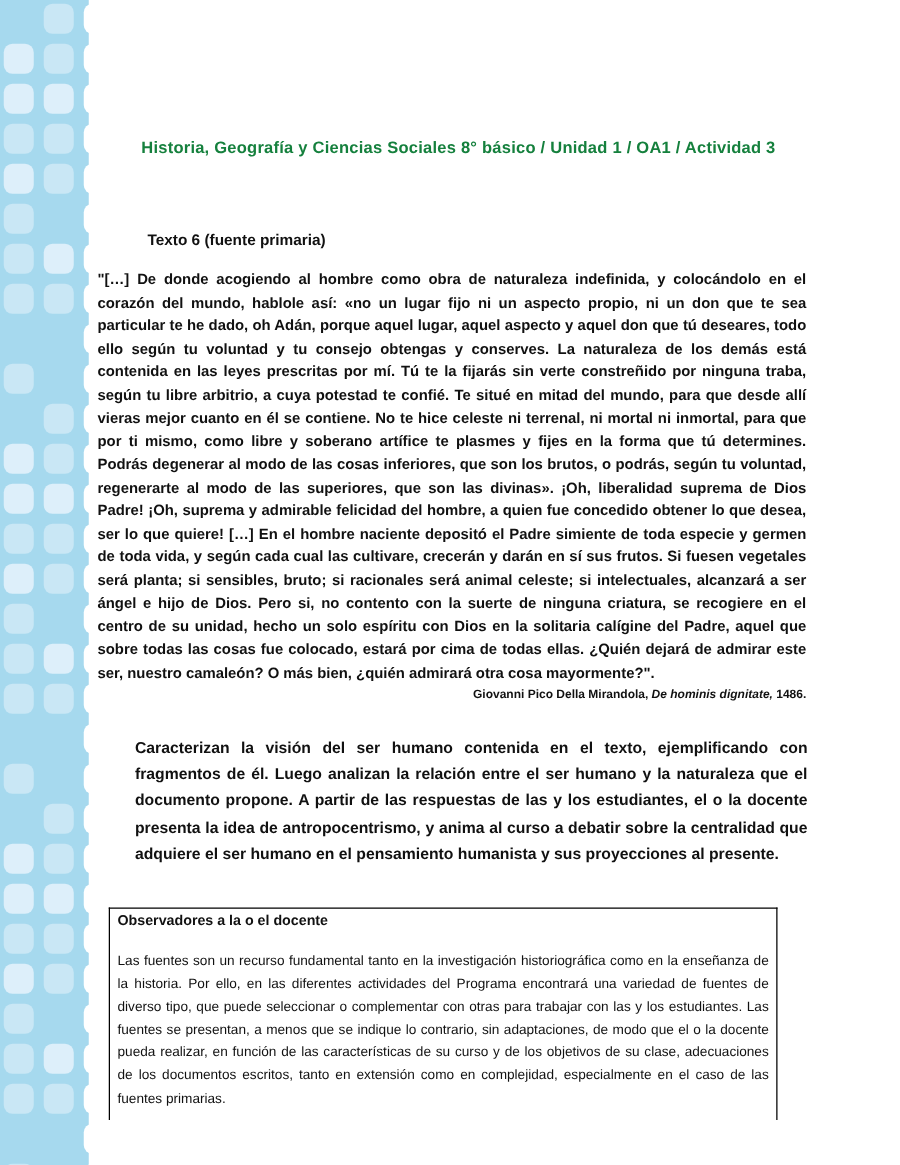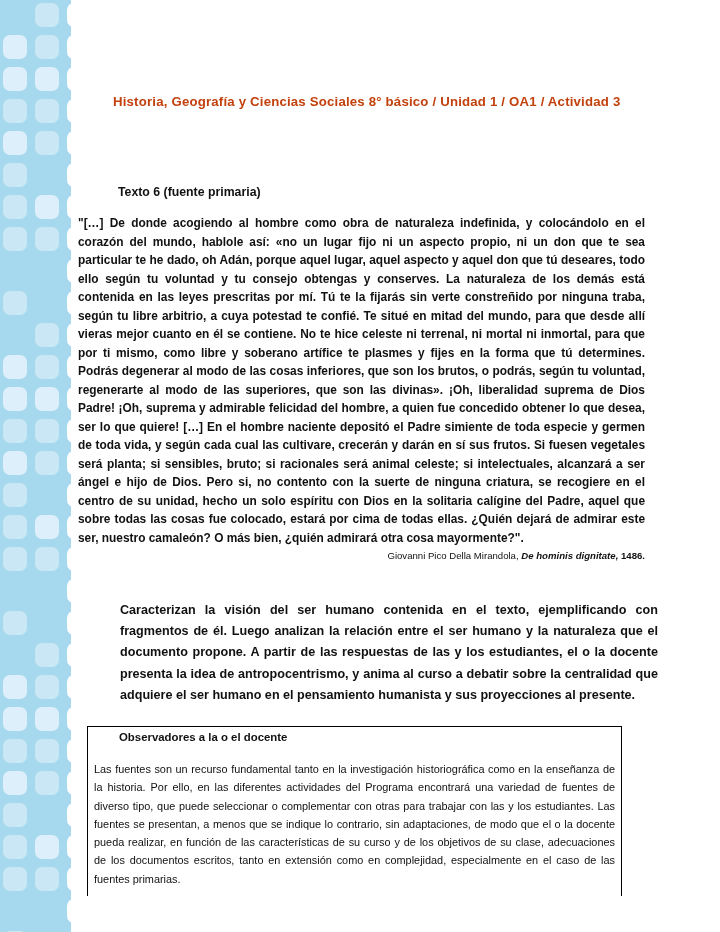--- a/index.html
+++ b/index.html
@@ -30,34 +30,34 @@
     font-size:12.3px; font-weight:bold;
   }
   .quote-block { position:absolute; left:78px; top:214px; width:567px; }
   .quote {
     margin:0; font-size:11.9px; line-height:18.5px; text-align:justify;
     font-weight:bold;
   }
   .attribution {
     margin:3px 0 0 0; text-align:right; font-size:9.6px;
   }
-  .attribution .author { font-weight:normal; }
+  .attribution .author { font-weight:bold; }
   .attribution .work { font-weight:bold; font-style:italic; }
   .attribution .year { font-weight:bold; }
 
   .activity {
-    position:absolute; left:104px; top:584px; width:538px; margin:16px;
+    position:absolute; left:104px; top:584px; width:538px; margin:4px;
     font-size:12.6px; line-height:21.2px; text-align:justify; font-weight:bold;
   }
 
   .note-box {
     position:absolute; left:87px; top:726px; width:535px; box-sizing:border-box;
     border:1px solid #000000; border-bottom:none; padding:4px 6px 8px 6px;
   }
-  .note-title { font-size:11.4px; font-weight:bold;margin-left:25px; }
+  .note-title { font-size:11.4px; font-weight:bold; }
   .note-body {
     margin:17px 0 0 0; font-size:10.9px; line-height:18.3px; text-align:justify;
     font-weight:normal;
   }
 </style>
 </head>
 <body>
 
 <div class="page" style="color: rgb(17, 17, 17);">
 
@@ -134,21 +134,21 @@
       <span class="tile" style="left: 3px; top: 867px; background: rgb(201, 231, 245);"></span>
       <span class="tile" style="left: 35px; top: 867px; background: rgb(201, 231, 245);"></span>
       <span class="tile" style="left: 67px; top: 867px; background: rgb(255, 255, 255);"></span>
       <span class="tile" style="left: 67px; top: 899px; background: rgb(255, 255, 255);"></span>
       <span class="tile" style="left: 3px; top: 931px; background: rgb(201, 231, 245);"></span>
       <span class="tile" style="left: 67px; top: 931px; background: rgb(255, 255, 255);"></span>
     </div>
 
   <div class="content">
 
-    <div class="doc-title" style="color: #c2410c;">Historia, Geografía y Ciencias Sociales 8° básico / Unidad 1 / OA1 / Actividad 3</div>
+    <div class="doc-title" style="color: #15803d; margin-top: 16px;">Historia, Geografía y Ciencias Sociales 8° básico / Unidad 1 / OA1 / Actividad 3</div>
 
 
     <p class="text-label">Texto 6 (fuente primaria)</p>
 
     <div class="quote-block">
       <p class="quote">"[…] De donde acogiendo al hombre como obra de naturaleza indefinida, y colocándolo en el corazón del mundo, hablole así: «no un lugar fijo ni un aspecto propio, ni un don que te sea particular te he dado, oh Adán, porque aquel lugar, aquel aspecto y aquel don que tú deseares, todo ello según tu voluntad y tu consejo obtengas y conserves. La naturaleza de los demás está contenida en las leyes prescritas por mí. Tú te la fijarás sin verte constreñido por ninguna traba, según tu libre arbitrio, a cuya potestad te confié. Te situé en mitad del mundo, para que desde allí vieras mejor cuanto en él se contiene. No te hice celeste ni terrenal, ni mortal ni inmortal, para que por ti mismo, como libre y soberano artífice te plasmes y fijes en la forma que tú determines. Podrás degenerar al modo de las cosas inferiores, que son los brutos, o podrás, según tu voluntad, regenerarte al modo de las superiores, que son las divinas». ¡Oh, liberalidad suprema de Dios Padre! ¡Oh, suprema y admirable felicidad del hombre, a quien fue concedido obtener lo que desea, ser lo que quiere! […] En el hombre naciente depositó el Padre simiente de toda especie y germen de toda vida, y según cada cual las cultivare, crecerán y darán en sí sus frutos. Si fuesen vegetales será planta; si sensibles, bruto; si racionales será animal celeste; si intelectuales, alcanzará a ser ángel e hijo de Dios. Pero si, no contento con la suerte de ninguna criatura, se recogiere en el centro de su unidad, hecho un solo espíritu con Dios en la solitaria calígine del Padre, aquel que sobre todas las cosas fue colocado, estará por cima de todas ellas. ¿Quién dejará de admirar este ser, nuestro camaleón? O más bien, ¿quién admirará otra cosa mayormente?".</p>
       <p class="attribution">
         <span class="author">Giovanni Pico Della Mirandola, </span><span class="work">De hominis dignitate, </span><span class="year">1486.</span>
       </p>
     </div>

